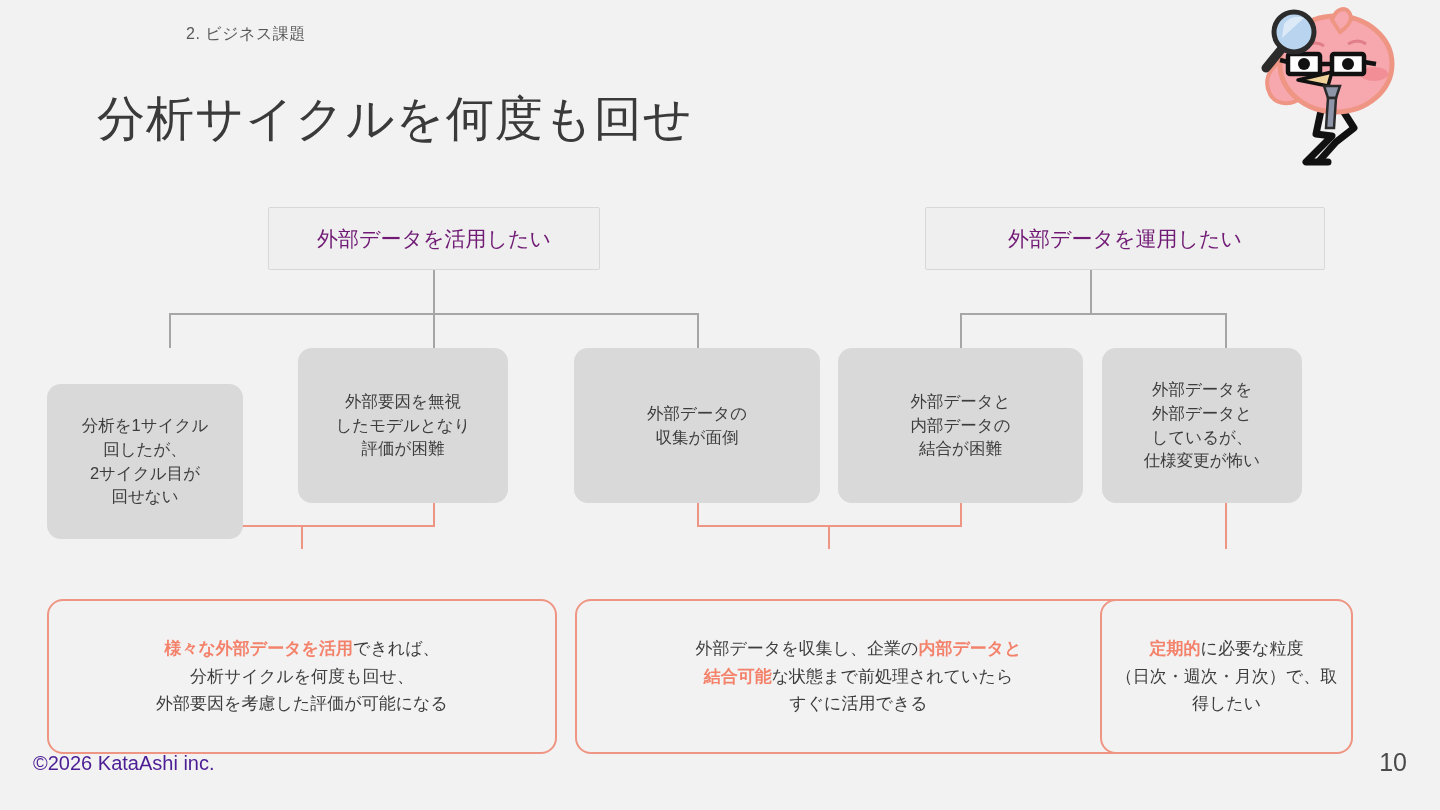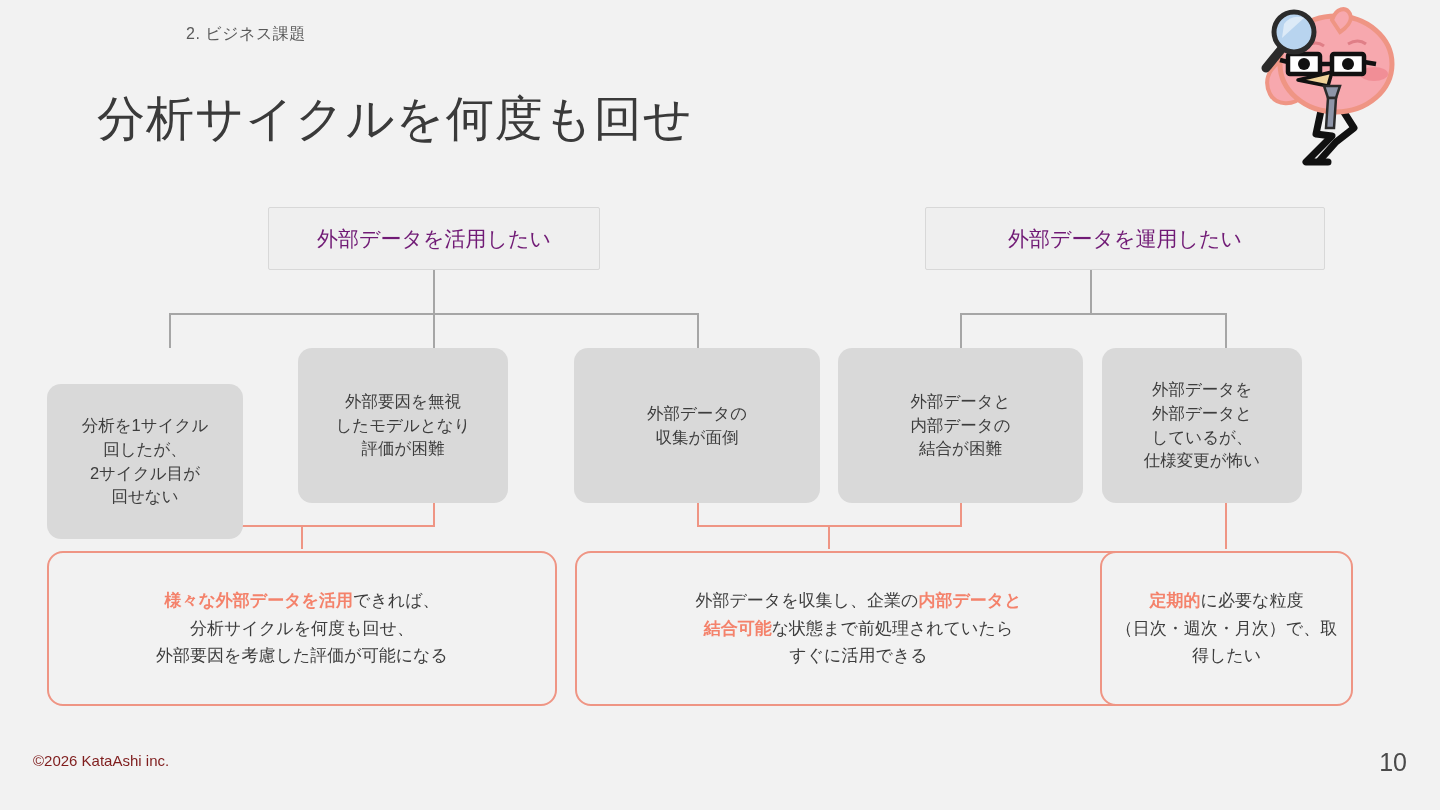--- a/index.html
+++ b/index.html
@@ -48,35 +48,36 @@
     line-height:1.45;
     height:155px;
   }
   .result-node{
     background:#f2f2f2;
     border:2.4px solid #ef9584;
     border-radius:16px;
     font-size:17px;color:#3d3d3d;
     line-height:1.62;
     height:155px;
+    margin-top:48px;
   }
   .hl{color:#f4826b;font-weight:bold;}
 
   
   .line{position:absolute;background:#a6a6a6;}
   .oline{position:absolute;background:#ef9584;}
   .line.v,.oline.v{width:1.6px;}
   .line.h,.oline.h{height:1.6px;}
   .oline.v{width:2.2px;}
   .oline.h{height:2.2px;}
 
   
   .copyright{
     position:absolute;left:33px;top:752px;
-    font-size:15px;color:#7f1d1d;
+    font-size:20px;color:#4c1d95;
   }
   .page-num{
     position:absolute;right:33px;top:748px;
     font-size:25px;color:#4a4a4a;
   }
 </style>
 </head>
 <body>
 
 <div class="slide">

